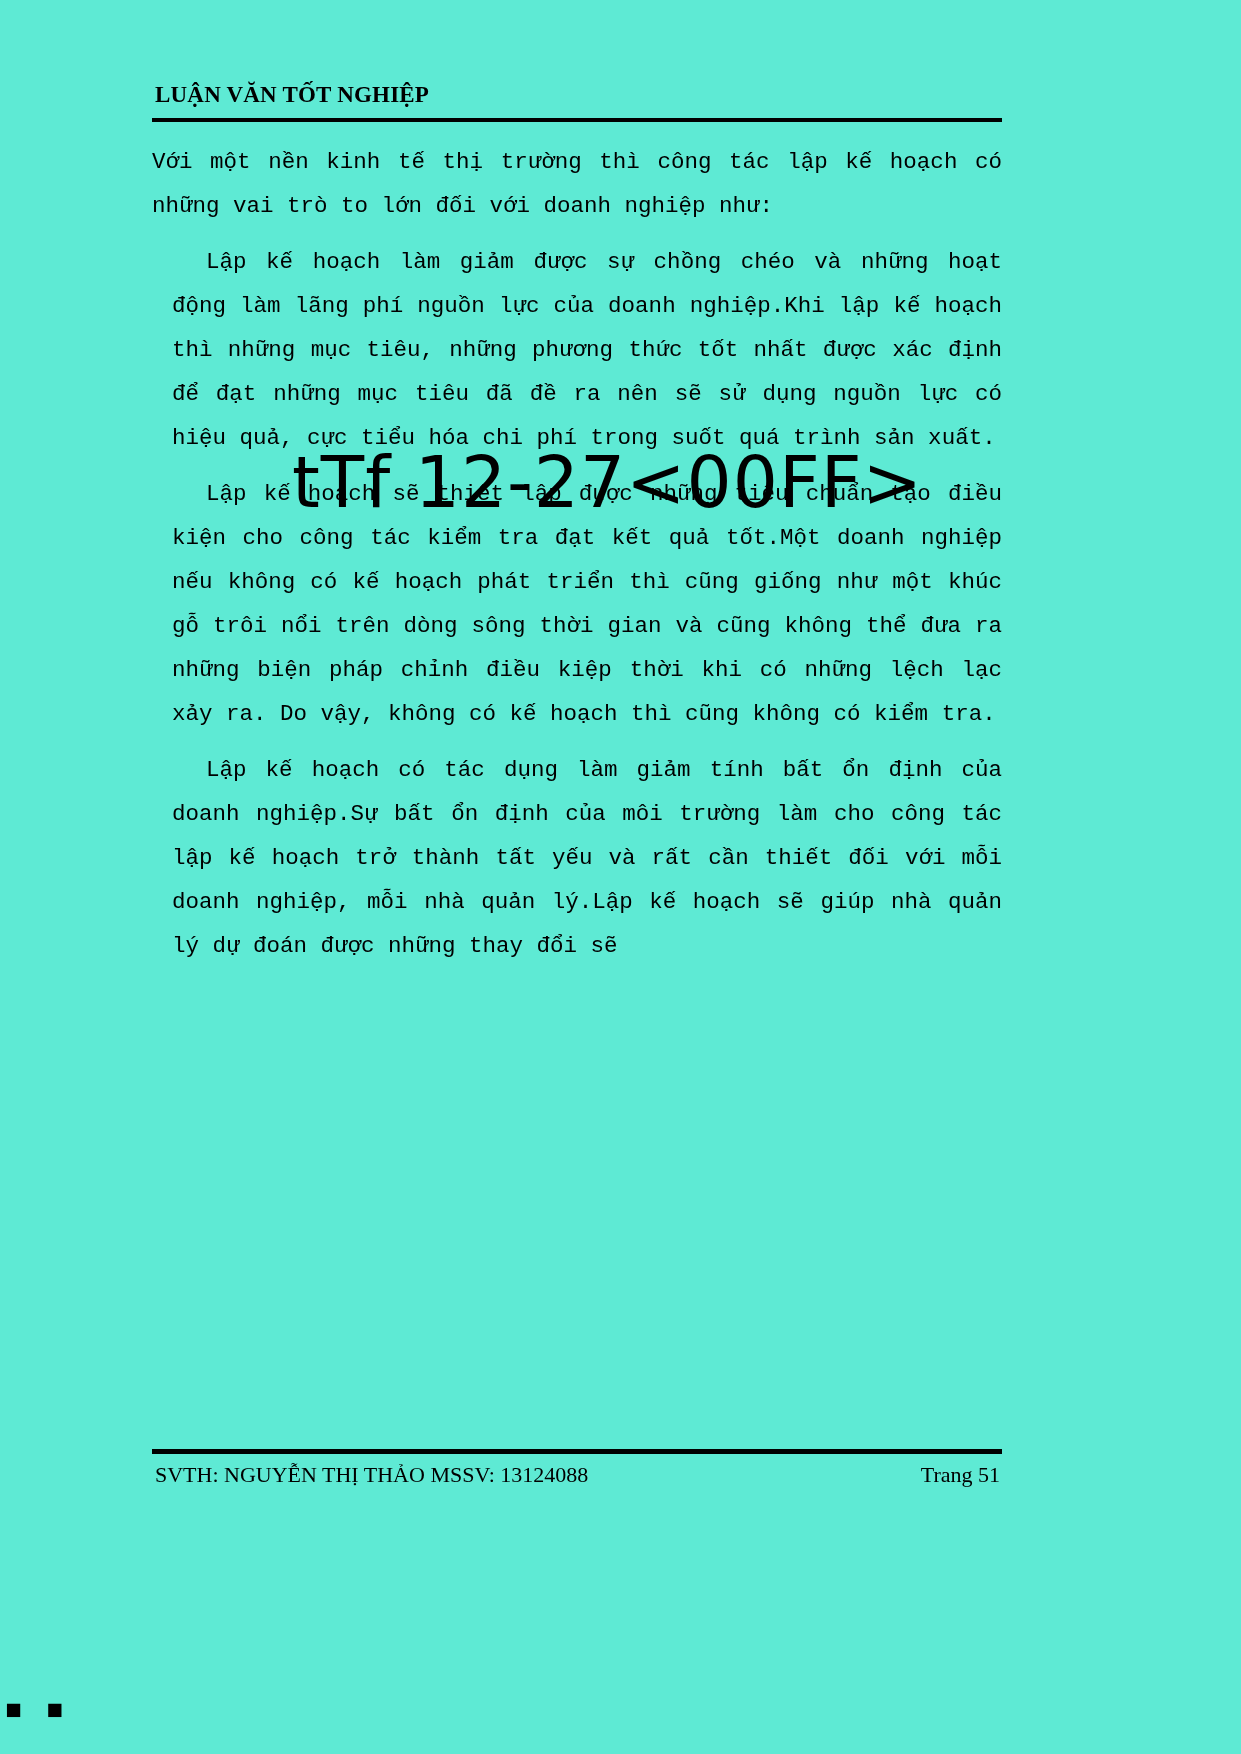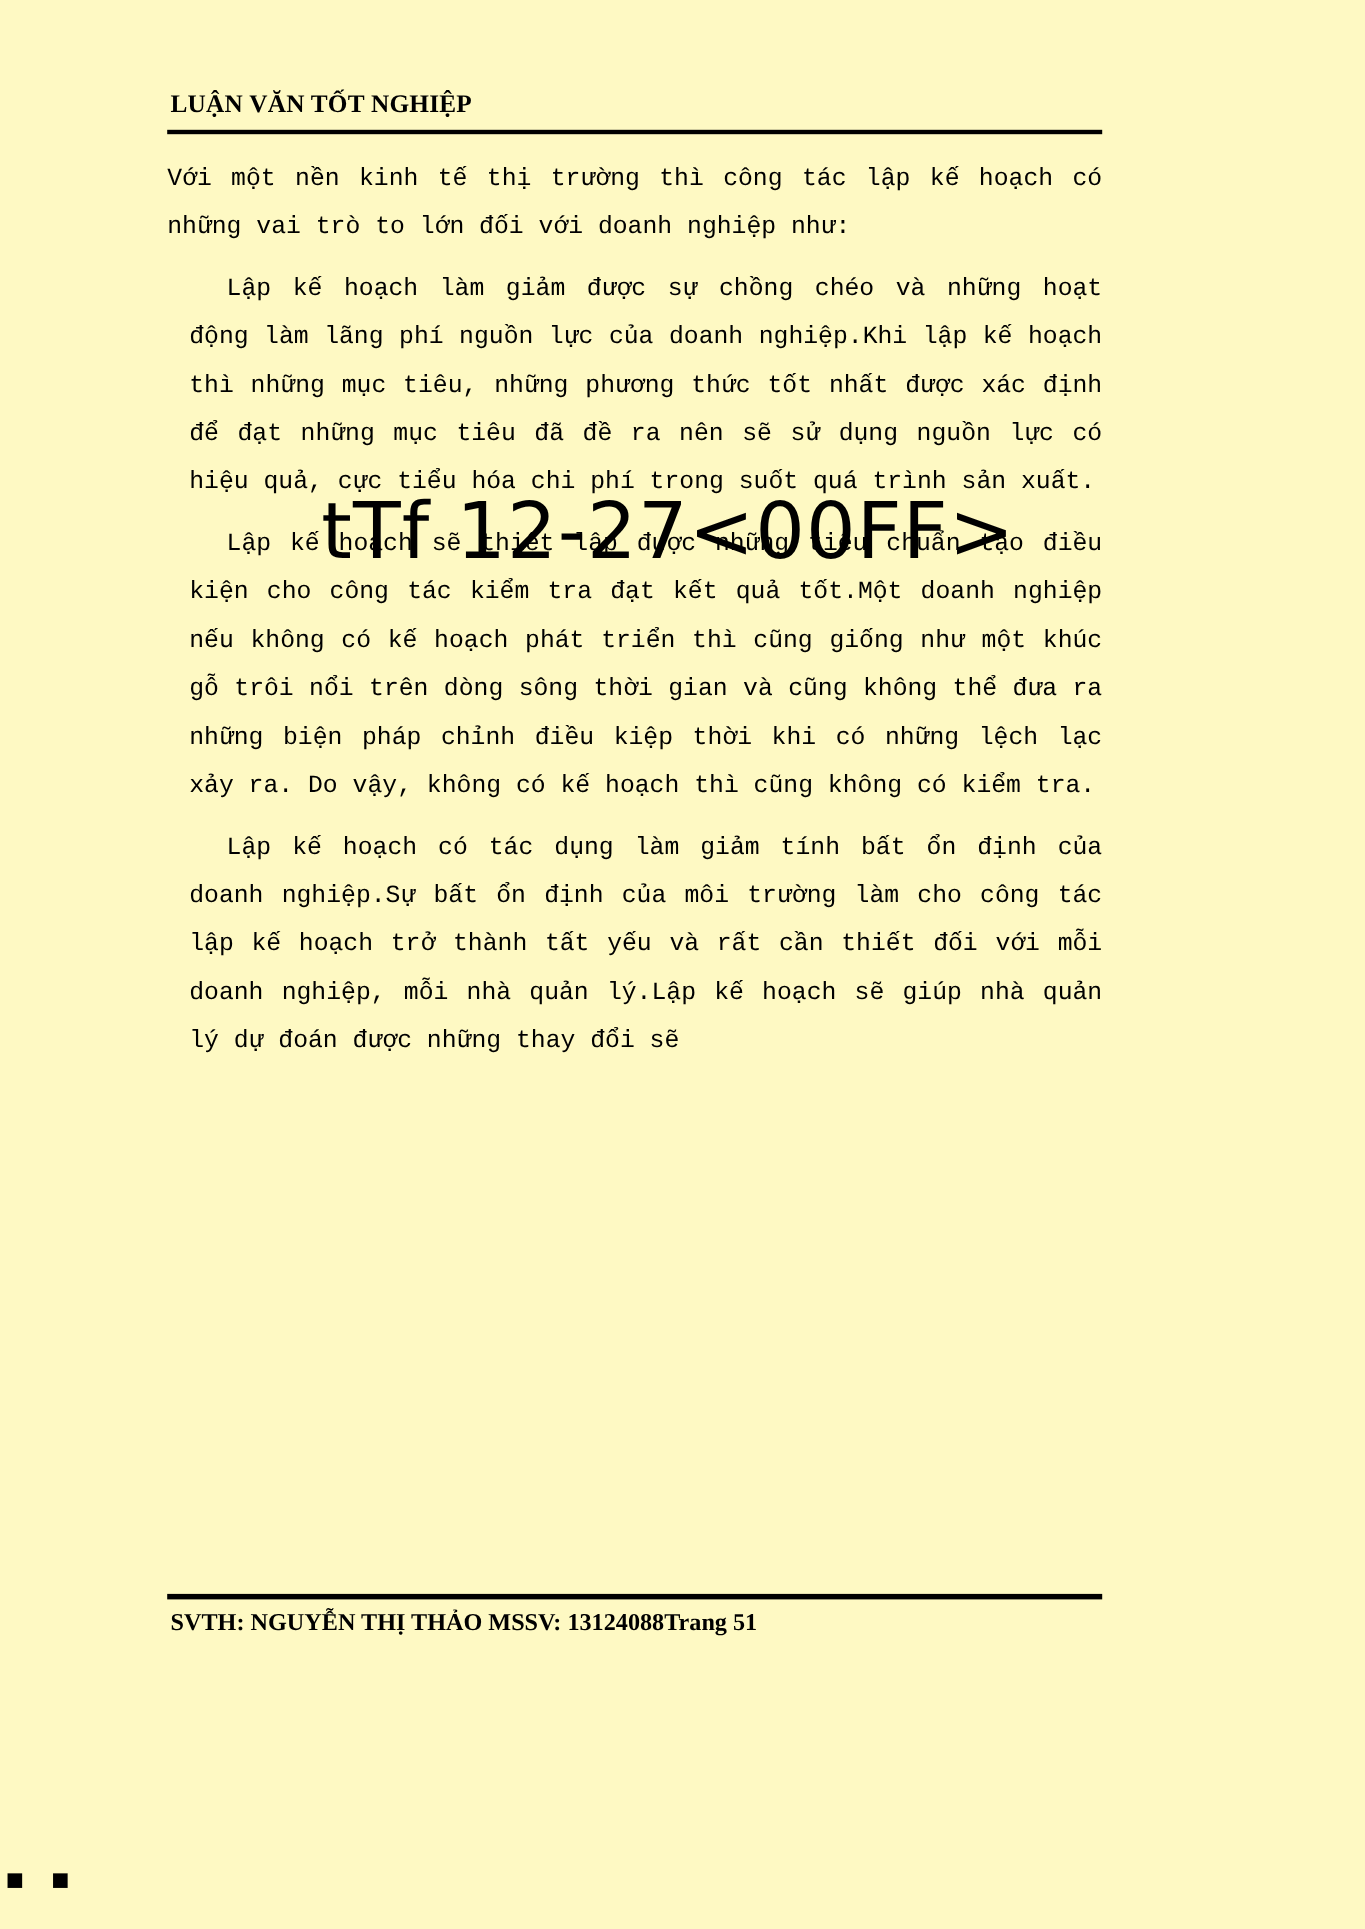--- a/index.html
+++ b/index.html
@@ -4,21 +4,21 @@
 <style>
   html, body {
     margin: 0;
     padding: 0;
     background: #ffffff;
   }
   .page {
     position: relative;
     width: 1241px;
     height: 1754px;
-    background: #fef9c3;
+    background: #5eead4;
     overflow: hidden;
     font-family: "Liberation Serif", serif;
     color: #000000;
   }
 
   
   .header {
     position: absolute;
     left: 155px;
     top: 82px;
@@ -82,23 +82,23 @@
     width: 850px;
     height: 5px;
     background: #000000;
   }
   .footer {
     position: absolute;
     left: 155px;
     top: 1462px;
     width: 845px;
     display: flex;
-    justify-content: flex-start;
+    justify-content: space-between;
     align-items: baseline;
-    font-weight: bold;
+    font-weight: normal;
     font-size: 22px;
   }
 
   
   .stray {
     position: absolute;
     left: 6px;
     top: 1700px;
     font-family: "DejaVu Sans", sans-serif;
     font-size: 19px;

